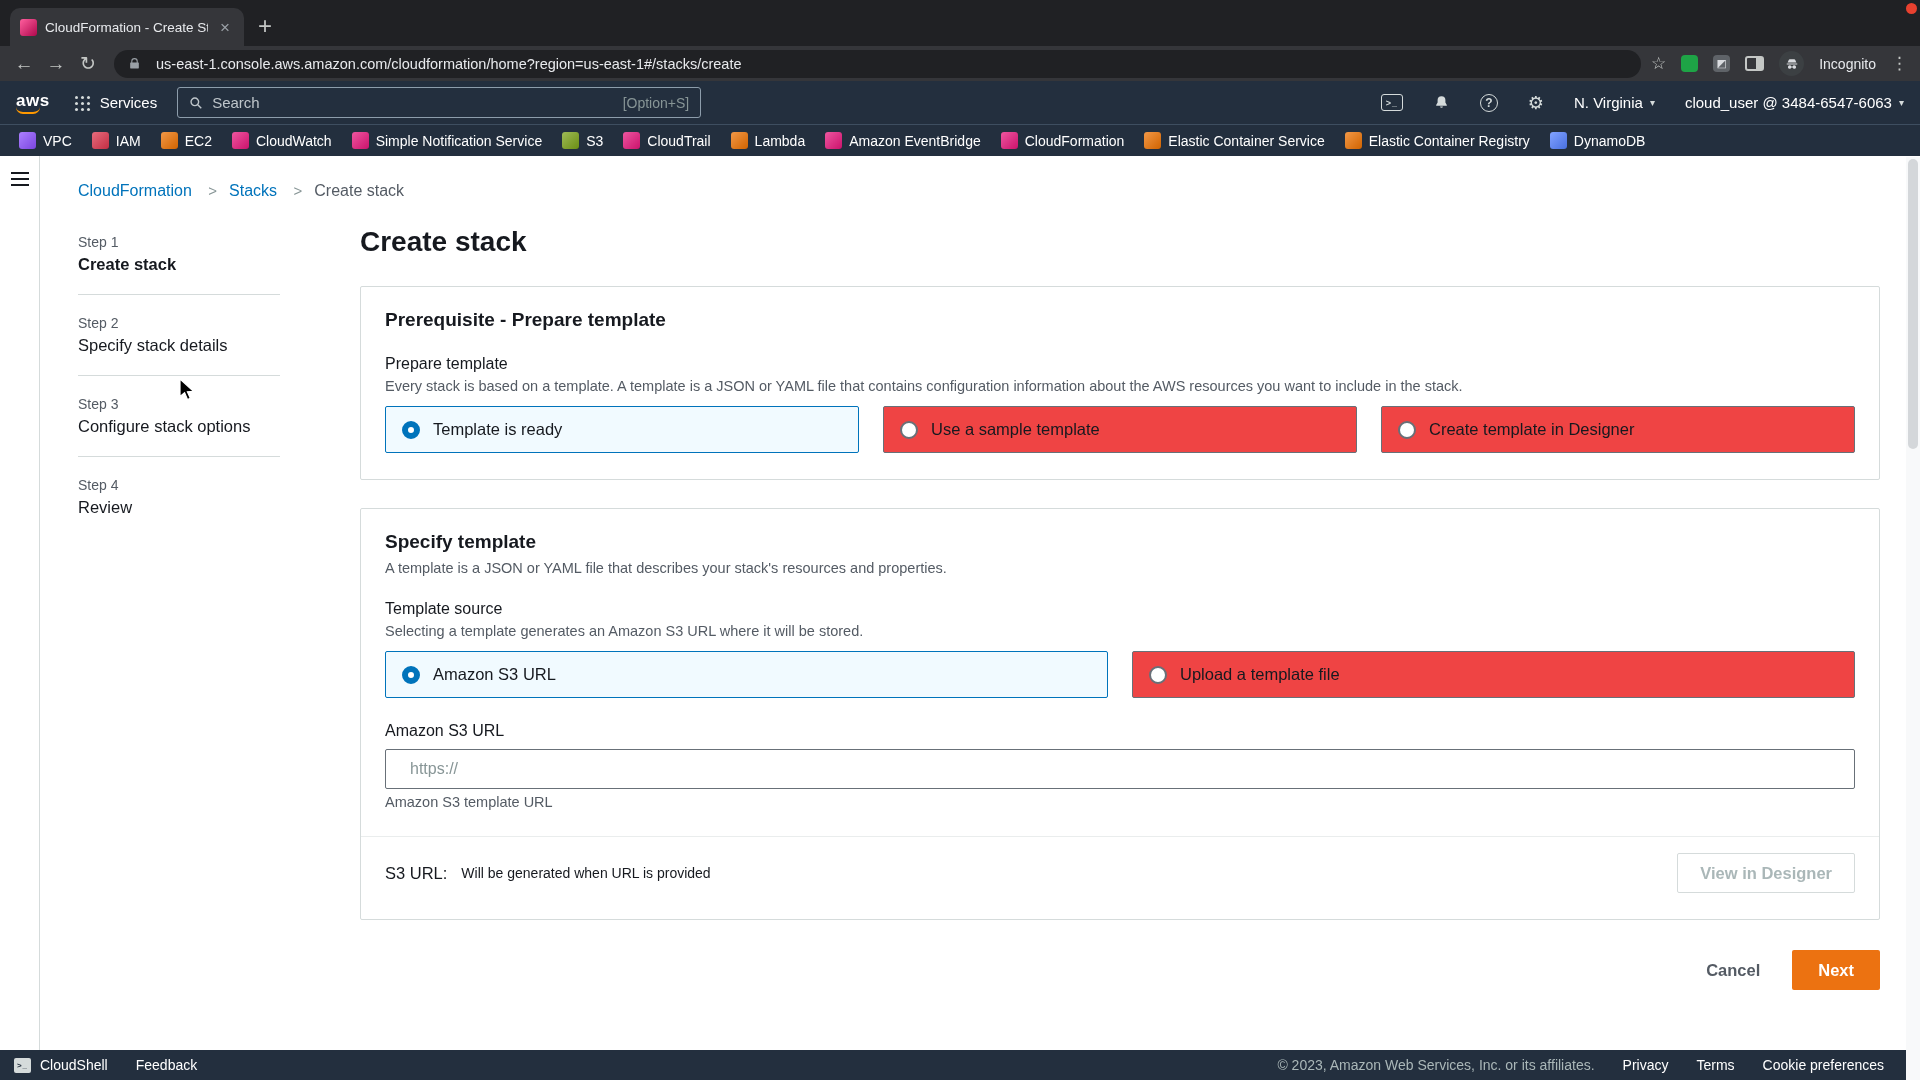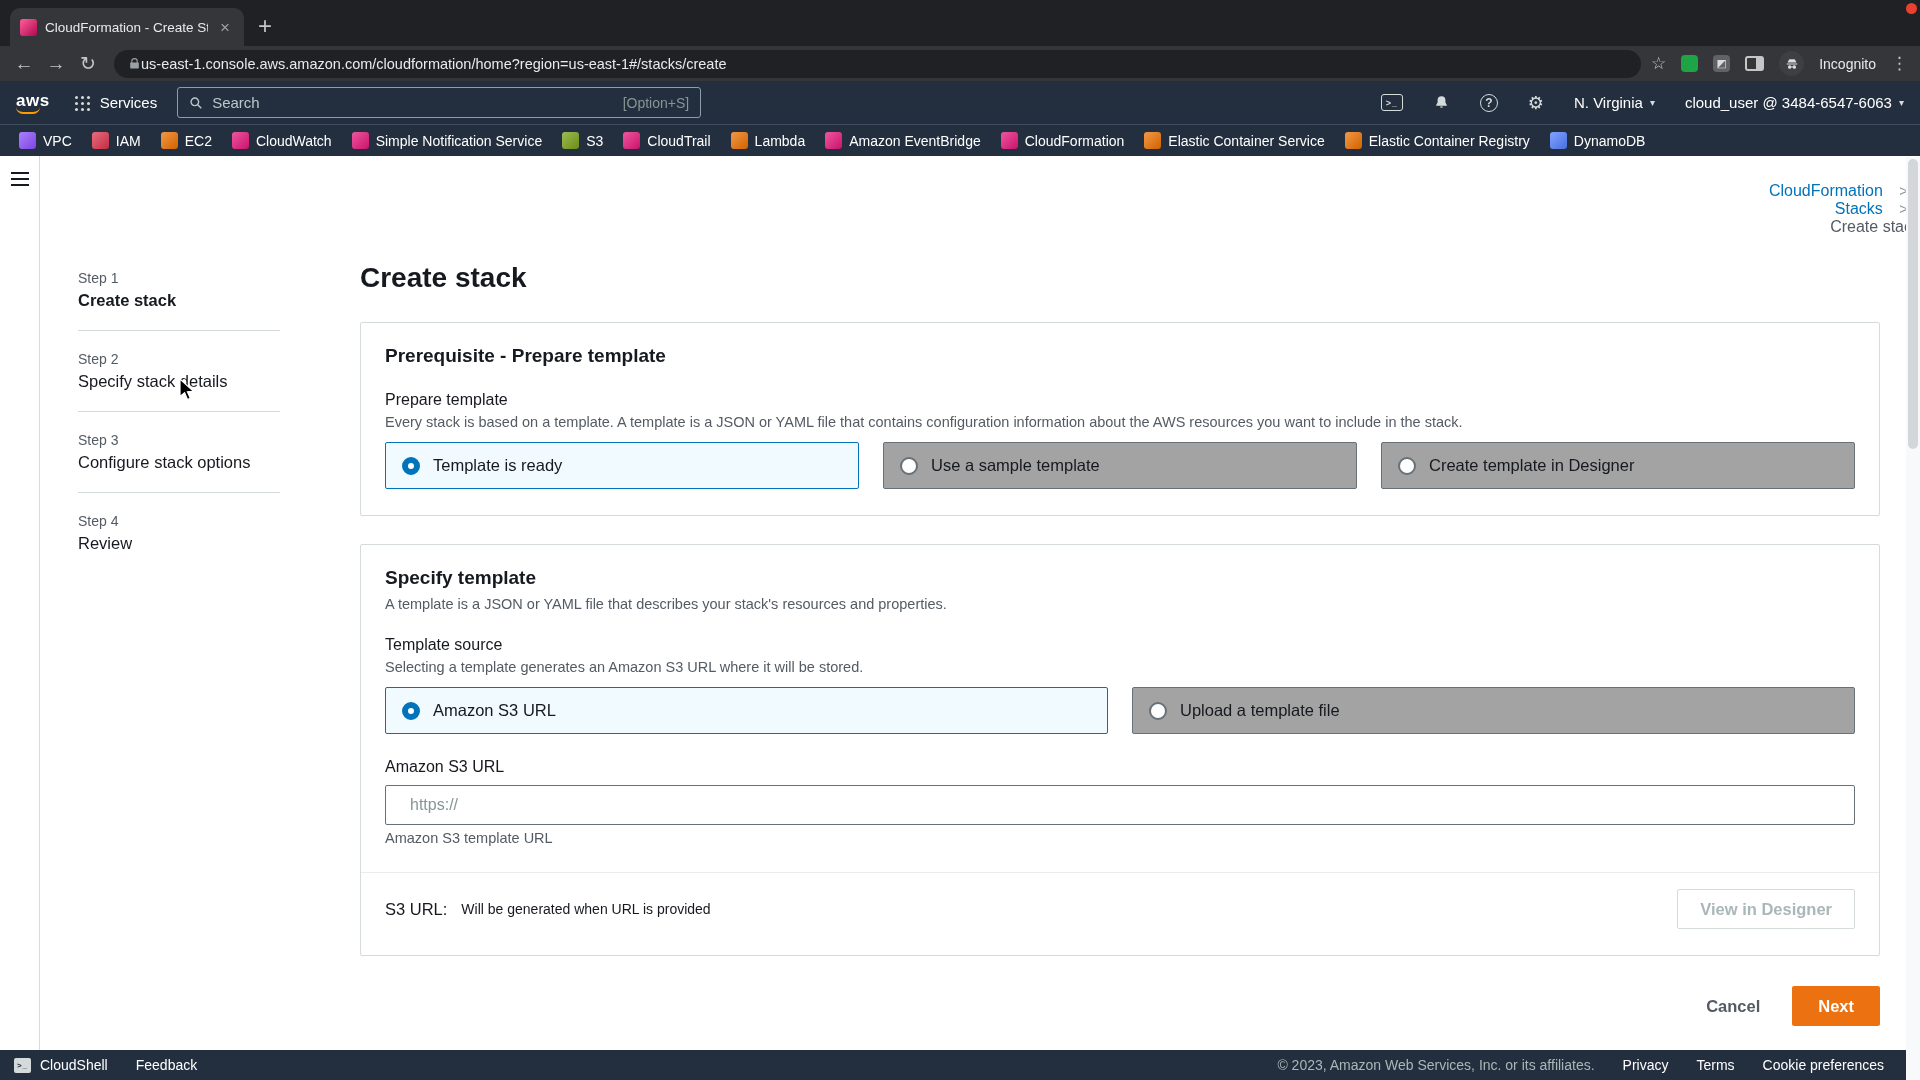--- a/index.html
+++ b/index.html
@@ -11,21 +11,21 @@
   .tab { width:234px; height:38px; background:#35363a; border-radius:10px 10px 0 0; display:flex; align-items:center; gap:8px; padding:0 10px; }
   .favicon { width:17px; height:17px; border-radius:3px; flex:none;
              background:linear-gradient(135deg,#ff5f9e,#b0084d); }
   .tab-title { flex:1; color:#e8eaed; font-size:13.5px; white-space:nowrap; overflow:hidden; }
   .tab-close { color:#9aa0a6; font-size:17px; line-height:1; padding:2px 4px; border-radius:50%; }
   .newtab { color:#c4c7c5; font-size:24px; margin:0 0 8px 14px; line-height:1; }
   .rec-dot { position:absolute; right:3px; top:3px; width:11px; height:11px; border-radius:50%; background:#e8412f; }
 
   .toolbar { height:35px; background:#35363a; display:flex; align-items:center; padding:0 8px; }
   .navbtn { color:#c4c7c5; font-size:19px; width:32px; text-align:center; line-height:1; }
-  .urlbar { flex:1; height:28px; background:#202124; border-radius:14px; display:flex; align-items:center; gap:0; padding:0 14px; margin:0 10px; }
+  .urlbar { flex:1; height:28px; background:#202124; border-radius:14px; display:flex; align-items:center; gap:15px; padding:0 14px; margin:0 10px; }
   .url-text { color:#e8eaed; font-size:14.5px; white-space:nowrap; overflow:hidden; }
   .tool-icons { display:flex; align-items:center; gap:15px; color:#c4c7c5; padding-right:4px; }
   .ticon { font-size:17px; line-height:1; }
   .ext1 { width:17px; height:17px; border-radius:4px; background:#1ea446; }
   .ext2 { width:17px; height:17px; border-radius:4px; background:#5f6368; display:flex; align-items:center; justify-content:center; color:#dadce0; font-size:11px; }
   .sidepanel { width:19px; height:15px; border:2px solid #c4c7c5; border-radius:3px; position:relative; }
   .sidepanel::after { content:''; position:absolute; top:0; right:0; bottom:0; width:6px; background:#c4c7c5; }
   .avatar { width:25px; height:25px; border-radius:50%; background:#3c4043; display:flex; align-items:center; justify-content:center; }
   .incog-label { color:#e8eaed; font-size:14px; }
 
@@ -54,21 +54,21 @@
   .fav-ico { width:17px; height:17px; border-radius:3px; flex:none; background-image:linear-gradient(135deg, rgba(255,255,255,0.28), rgba(0,0,0,0.12)); }
   .fav-label { color:#fff; font-size:14px; white-space:nowrap; }
 
   
   .main { position:absolute; top:156px; bottom:30px; left:0; right:0; background:#fff; display:flex; }
   .rail { width:40px; border-right:1px solid #d5dbdb; padding-top:16px; display:flex; justify-content:center; flex:none; }
   .hamburger { width:18px; }
   .hamburger span { display:block; height:2px; background:#16191f; margin-bottom:4px; }
   .maincol { flex:1; display:flex; flex-direction:column; min-width:0; }
 
-  .breadcrumb { padding:26px 0 6px 38px; font-size:16px; display:flex; align-items:flex-end;flex-direction:column; }
+  .breadcrumb { padding:26px 0 6px 38px; font-size:16px; display:flex; align-items:flex-start; }
   .crumb { text-decoration:none; cursor:pointer; }
   .crumb[data-state="link"] { color:#0073bb; }
   .crumb[data-state="current"] { color:#545b64; }
   .crumb-sep { color:#879596; margin:0 12px; font-size:15px; }
   .crumb-wrap:last-child .crumb-sep { display:none; }
 
   .bodyrow { display:flex; flex:1; min-height:0; }
   .sidebar { width:240px; flex:none; padding:28px 0 0 38px; }
   .step-num { font-size:14px; color:#545b64; margin-bottom:5px; }
   .step-name { font-size:16.5px; color:#16191f; }
@@ -78,21 +78,21 @@
 
   .content { flex:1; padding:0 40px 0 80px; min-width:0; }
   .page-title { font-size:28px; font-weight:700; color:#16191f; margin-top:20px; }
 
   .card { border:1px solid #d5dbdb; border-radius:2px; background:#fff; margin-top:28px; padding:22px 24px 26px; }
   .card-h { font-size:19px; font-weight:700; color:#16191f; }
   .card-desc { font-size:14.5px; color:#545b64; margin-top:7px; }
   .field-label { font-size:16px; color:#16191f; margin-top:24px; }
   .field-desc { font-size:14.5px; color:#545b64; margin-top:5px; }
   .tiles { display:flex; gap:24px; margin-top:12px; }
-  .tile { flex:1; height:47px; border:1px solid #687078; border-radius:2px; background:#a3a3a3; display:flex; align-items:center; gap:13px; padding:0 16px; font-size:16.5px; color:#16191f; cursor:pointer; }
+  .tile { flex:1; height:47px; border:1px solid #687078; border-radius:2px; background:#ef4444; display:flex; align-items:center; gap:13px; padding:0 16px; font-size:16.5px; color:#16191f; cursor:pointer; }
   .tile[data-state="selected"] { border-color:#0073bb; background:#f1faff; }
   .radio { width:18px; height:18px; border-radius:50%; border:2px solid #687078; background:#fff; flex:none; }
   .tile[data-state="selected"] .radio { border:6px solid #0073bb; }
 
   .input { margin-top:9px; width:100%; height:40px; border:1px solid #687078; border-radius:2px; padding:0 24px; font-size:16px; color:#16191f; font-family:inherit; outline:none; }
   .input::placeholder { color:#879596; }
 
   .card-divider { border:none; border-top:1px solid #eaeded; margin:26px -24px 0; }
   .s3row { display:flex; align-items:center; margin-top:16px; }
   .s3label { font-size:16.5px; color:#16191f; }

